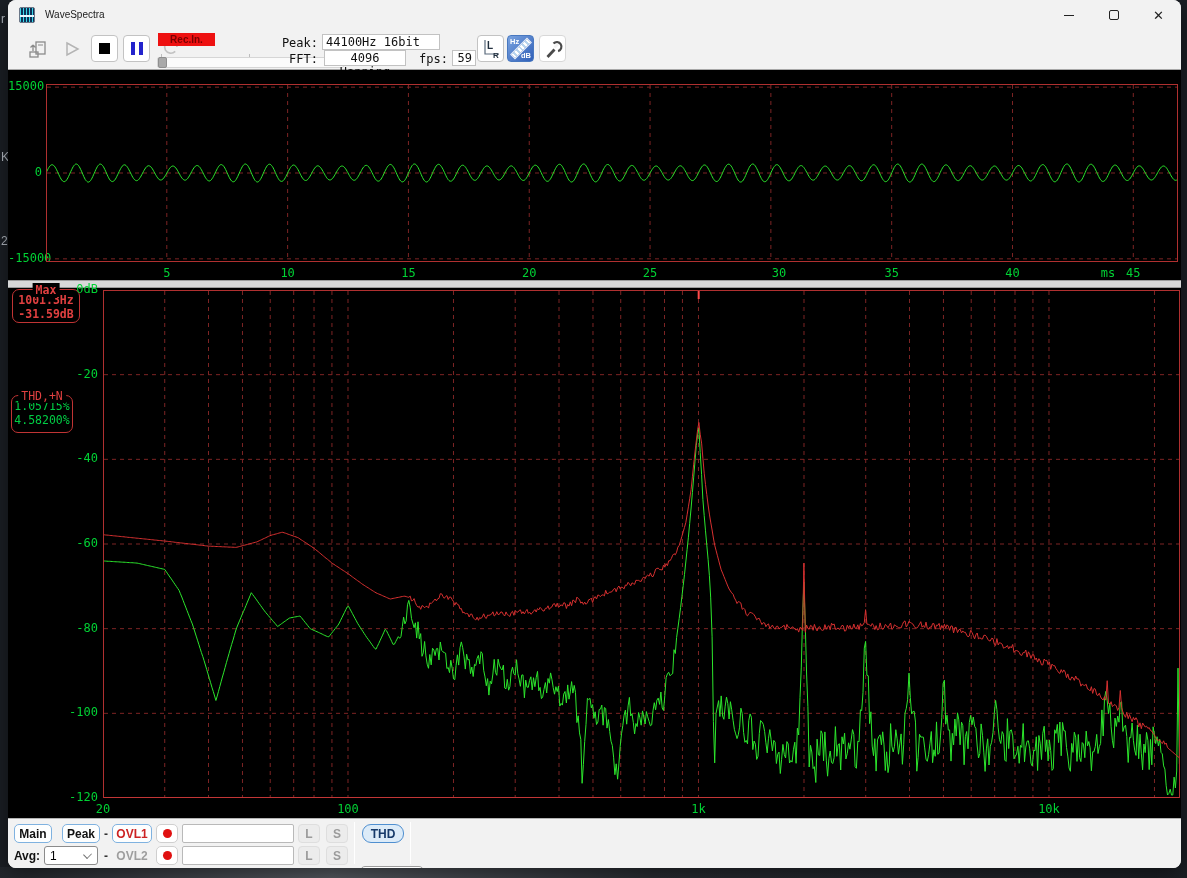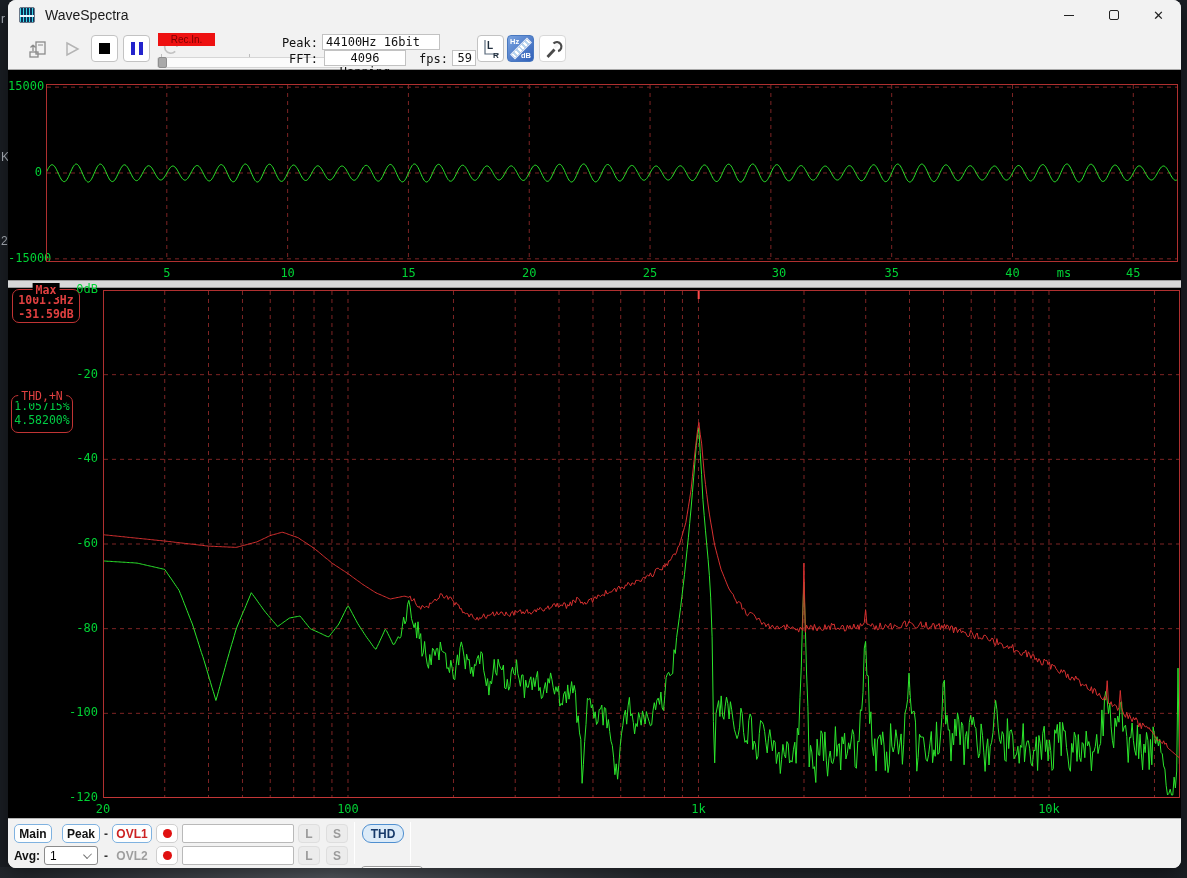--- a/index.html
+++ b/index.html
@@ -14,38 +14,38 @@
     background:#f2f2f2; border-radius:8px; overflow:hidden; z-index:2;
     box-shadow:0 6px 24px rgba(0,0,0,.55); }
 
   
   .titlebar { position:absolute; left:0; top:0; width:100%; height:30px; background:#f2f2f2; }
   .app-icon { position:absolute; left:11px; top:7px; width:16px; height:16px; border-radius:2px;
     background:
       linear-gradient(0deg, rgba(10,12,20,0) 0 5px, #e8f6ff 5px 7px, rgba(10,12,20,0) 7px),
       repeating-linear-gradient(90deg,#39d6e8 0 1px,#0d2f55 1px 3px);
     background-color:#0a0e16; border:1px solid #6b7788; }
-  .win-title { position:absolute; left:37px; top:0; line-height:30px; font-size:14px; color:#1b1b1b; }
+  .win-title { position:absolute; left:37px; top:0; line-height:30px; font-size:10px; color:#1b1b1b; }
   .win-controls { position:absolute; right:0; top:0; height:30px; display:flex; }
   .win-btn { width:45px; height:30px; display:flex; align-items:center; justify-content:center; color:#222; }
   .glyph-min { width:10px; height:0; border-top:1px solid #222; display:block; }
   .glyph-max { width:10px; height:10px; border:1px solid #222; border-radius:2px; display:block; }
   .glyph-close { font-size:13px; line-height:1; }
 
   
   .toolbar { position:absolute; left:0; top:30px; width:100%; height:40px; background:#f2f2f2;
     border-bottom:1px solid #a8a8a8; }
   .tbtn { position:absolute; top:5px; width:27px; height:27px; border-radius:4px;
     display:flex; align-items:center; justify-content:center; background:transparent; }
   .tbtn.raised { background:#ffffff; border:1px solid #c3c3c3; }
   .stop-sq { width:11px; height:11px; background:#000; }
   .pause-bars { display:flex; gap:4px; }
   .pause-bars i { display:block; width:4px; height:13px; background:var(--pause-blue); }
   .rec-badge { position:absolute; left:150px; top:3px; width:57px; height:13px;
-    background:var(--rec-badge-bg); color:var(--rec-badge-text); font-size:10px; font-weight:normal;
+    background:var(--rec-badge-bg); color:var(--rec-badge-text); font-size:10px; font-weight:bold;
     text-align:center; line-height:13px; }
   .pos-slider { position:absolute; left:149px; top:27px; width:187px; height:11px;
     background:#fbfbfb; border:1px solid #d6d6d6; border-radius:2px; }
   .pos-thumb { position:absolute; left:0px; top:-1px; width:9px; height:11px; background:#a9a9a9;
     border:1px solid #8f8f8f; border-radius:2px; }
   .pos-tick { position:absolute; top:-4px; width:1px; height:3px; background:#bdbdbd; }
   .tlabel { position:absolute; font-family:"DejaVu Sans Mono", monospace; font-size:12px; color:#111;
     text-align:right; }
   .tfield { position:absolute; background:#fff; border:1px solid #c2c2c2;
     font-family:"DejaVu Sans Mono", monospace; font-size:12px; color:#111; height:16px;
@@ -216,21 +216,21 @@
     <div id="wave-xticks">
         <span class="axis-lab xtick" style="left: 158.811px; top: 196px;">5</span>
         <span class="axis-lab xtick" style="left: 279.622px; top: 196px;">10</span>
         <span class="axis-lab xtick" style="left: 400.433px; top: 196px;">15</span>
         <span class="axis-lab xtick" style="left: 521.244px; top: 196px;">20</span>
         <span class="axis-lab xtick" style="left: 642.055px; top: 196px;">25</span>
         <span class="axis-lab xtick" style="left: 771px; top: 196px;">30</span>
         <span class="axis-lab xtick" style="left: 883.678px; top: 196px;">35</span>
         <span class="axis-lab xtick" style="left: 1004.49px; top: 196px;">40</span>
         <span class="axis-lab xtick" style="left: 1125.3px; top: 196px;">45</span>
-        <span class="axis-lab xtick" style="left: 1056px; top: 196px;">ms</span>
+        <span class="axis-lab xtick" style="left: 1100px; top: 196px;">ms</span>
       </div>
   </div>
 
   <div class="mid-sep"></div>
 
   <div class="spec-panel">
     <div class="readout" style="left:4px; top:1px; width:68px; height:34px;font-weight:bold;">
       <span class="rtitle">Max</span>
       <div class="red">1001.3Hz</div>
       <div class="red">-31.59dB</div>

